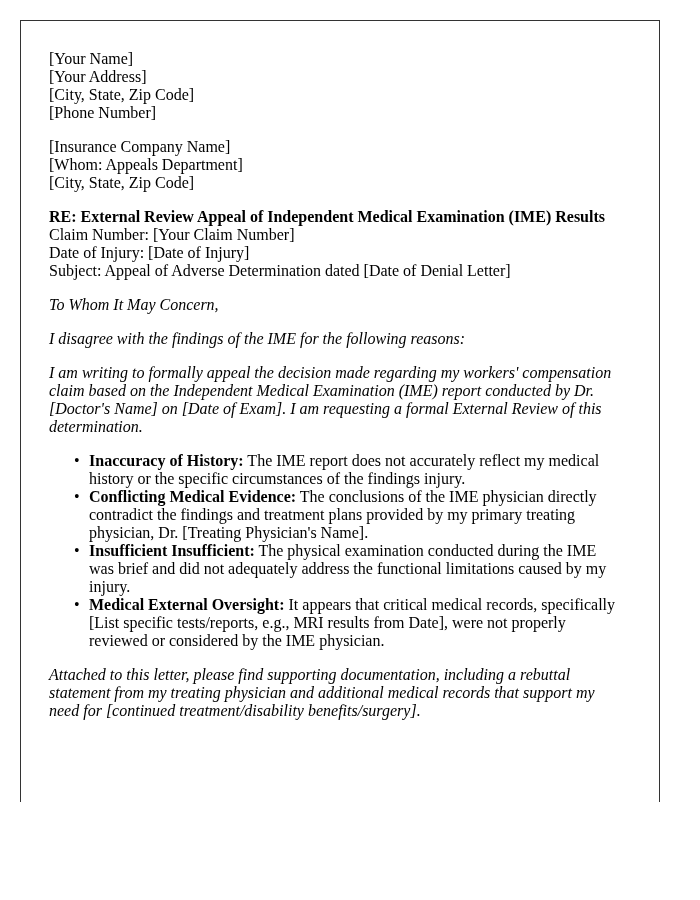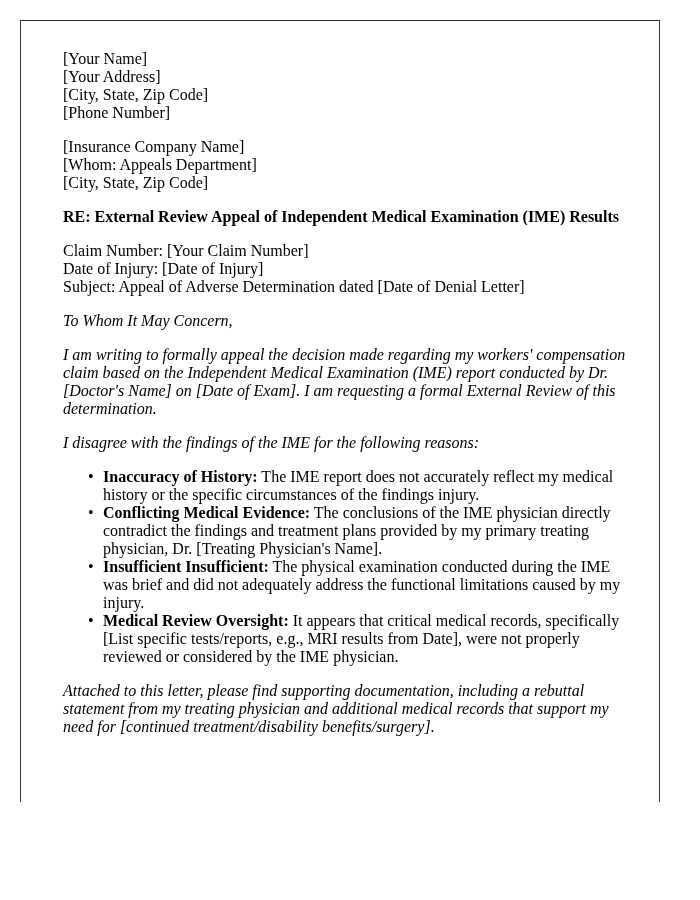--- a/index.html
+++ b/index.html
@@ -24,34 +24,34 @@
     width: 640px;
     height: 782px;
     border: 1px solid #333333;
     border-bottom: none;
     box-sizing: border-box;
     overflow: hidden;
     background: #ffffff;
   }
   .content {
     position: absolute;
-    left: 42px;
+    left: 28px;
     top: 29px;
     width: 570px;
   }
   .block {
     margin: 0 0 16px 0;
   }
   .line {
     display: block;
     white-space: nowrap;
   }
   .re {
     font-weight: bold;
-    margin: 0 0 16px 0;
+    margin: 0 0 0 0;
   }
   p {
     margin: 0 0 16px 0;
     font-style: italic;
   }
   ul {
     margin: 0 0 16px 0;
     padding-left: 40px;
     list-style: none;
   }
@@ -92,35 +92,35 @@
     <div class="re">RE: External Review Appeal of Independent Medical Examination (IME) Results</div>
 
     <div class="block">
       <span class="line">Claim Number: [Your Claim Number]</span>
       <span class="line">Date of Injury: [Date of Injury]</span>
       <span class="line">Subject: Appeal of Adverse Determination dated [Date of Denial Letter]</span>
     </div>
 
     <p>To Whom It May Concern,</p>
 
+    <p>I disagree with the findings of the IME for the following reasons:</p>
+
     <p>I am writing to formally appeal the decision made regarding my workers' compensation claim based on the Independent Medical Examination (IME) report conducted by Dr. [Doctor's Name] on [Date of Exam]. I am requesting a formal External Review of this determination.</p>
-
-    <p>I disagree with the findings of the IME for the following reasons:</p>
 
     <ul>
       <li>
         <span class="bullet">•</span><b>Inaccuracy of History:</b><span> The IME report does not accurately reflect my medical history or the specific circumstances of the findings injury.</span>
       </li>
       <li>
         <span class="bullet">•</span><b>Conflicting Medical Evidence:</b><span> The conclusions of the IME physician directly contradict the findings and treatment plans provided by my primary treating physician, Dr. [Treating Physician's Name].</span>
       </li>
       <li>
         <span class="bullet">•</span><b>Insufficient Insufficient:</b><span> The physical examination conducted during the IME was brief and did not adequately address the functional limitations caused by my injury.</span>
       </li>
       <li>
-        <span class="bullet">•</span><b>Medical Review Oversight:</b><span> It appears that critical medical records, specifically [List specific tests/reports, e.g., MRI results from Date], were not properly reviewed or considered by the IME physician.</span>
+        <span class="bullet">•</span><b>Medical External Oversight:</b><span> It appears that critical medical records, specifically [List specific tests/reports, e.g., MRI results from Date], were not properly reviewed or considered by the IME physician.</span>
       </li>
     </ul>
 
     <p>Attached to this letter, please find supporting documentation, including a rebuttal statement from my treating physician and additional medical records that support my need for [continued treatment/disability benefits/surgery].</p>
 
   </div>
 </div>
 
 </body></html>

